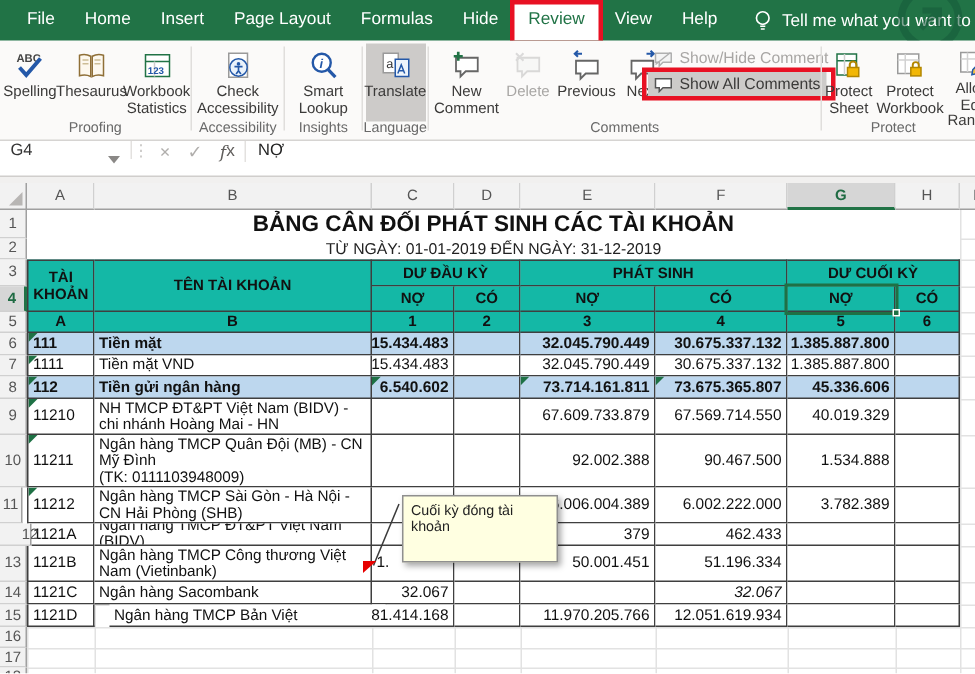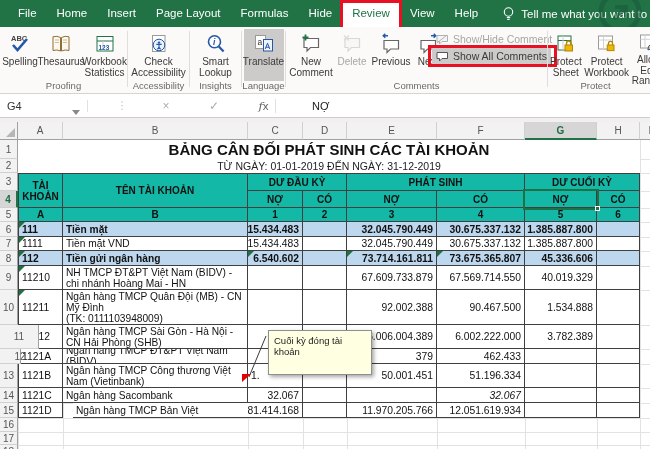--- a/index.html
+++ b/index.html
@@ -52,22 +52,22 @@
     font-family:"Liberation Sans",sans-serif; font-size:10.5px; color:#3b3a39; white-space:nowrap;
   }
   .rsmall.disabled { color:#a8a6a4; }
   .rsmall.selected { background:#cdcbc9;justify-content:flex-end; }
   .redbox-showall { position:absolute; left:-4px; right:-6px; top:-3px; bottom:-3px;
     border:3px solid #e81123; pointer-events:none; }
 
   
   .formulabar {
     position:absolute; top:94px; left:0; width:650px; height:24px;
-    background:#fff; border-bottom:1px solid #d0cecc; display:flex; align-items:center;
-    font-size:11px; color:#333; z-index:50;gap:28px;
+    background:#fff; border-bottom:1px solid #d0cecc; display:flex; align-items:flex-start;
+    font-size:11px; color:#333; z-index:50;
   }
   .namebox { width:88px; display:flex; align-items:center; padding-left:7px; position:relative; border-right:1px solid #e3e1df; }
   .namebox .dd { position:absolute; right:7px; top:10px; width:0; height:0;
     border-left:4px solid transparent; border-right:4px solid transparent; border-top:5px solid #8a8886; }
   .fdots { width:12px; display:flex; align-items:center; justify-content:center; color:#c8c6c4; font-size:11px; }
   .fbtn { width:20px; display:flex; align-items:center; justify-content:center; color:#b0aeac; font-size:12px; }
   .fbtn.fx { color:#605e5c; font-size:11.5px; border-right:1px solid #e3e1df; width:24px; }
   .fbtn.fx i { font-family:"DejaVu Serif",serif; font-style:italic; }
   .fcontent { flex:1; display:flex; align-items:center; padding-left:8px; font-size:11px; color:#222; }
   .fstrip { position:absolute; top:118px; left:0; width:650px; height:4px; background:#f1f0ef; }
@@ -563,21 +563,21 @@
     <div class="rh" style="left: 0px; top: 18px; width: 18px; height: 19px;">1</div>
     <div class="rh" style="left: 0px; top: 37px; width: 18px; height: 14px;">2</div>
     <div class="rh" style="left: 0px; top: 51px; width: 18px; height: 18px;">3</div>
     <div class="rh sel" style="left: 0px; top: 69px; width: 18px; height: 17px;">4</div>
     <div class="rh" style="left: 0px; top: 86px; width: 18px; height: 14px;">5</div>
     <div class="rh" style="left: 0px; top: 100px; width: 18px; height: 15px;">6</div>
     <div class="rh" style="left: 0px; top: 115px; width: 18px; height: 14px;">7</div>
     <div class="rh" style="left: 0px; top: 129px; width: 18px; height: 15px;">8</div>
     <div class="rh" style="left: 0px; top: 144px; width: 18px; height: 24px;">9</div>
     <div class="rh" style="left: 0px; top: 168px; width: 18px; height: 35px;">10</div>
-    <div class="rh" style="left: 0px; top: 203px; width: 39px; height: 24px;">11</div>
+    <div class="rh" style="left: 0px; top: 203px; width: 15px; height: 24px;">11</div>
     <div class="rh" style="left: 0px; top: 227px; width: 18px; height: 15px; padding-left: 20px;">12</div>
     <div class="rh" style="left: 0px; top: 242px; width: 18px; height: 24px;">13</div>
     <div class="rh" style="left: 0px; top: 266px; width: 18px; height: 15px;">14</div>
     <div class="rh" style="left: 0px; top: 281px; width: 18px; height: 15px;">15</div>
     <div class="rh" style="left: 0px; top: 296px; width: 18px; height: 14px;">16</div>
     <div class="rh" style="left: 0px; top: 310px; width: 18px; height: 13px;">17</div>
     <div class="rh" style="left: 0px; top: 323px; width: 18px; height: 14px;">18</div>
   </div>
 
 <div class="sel-g4">

